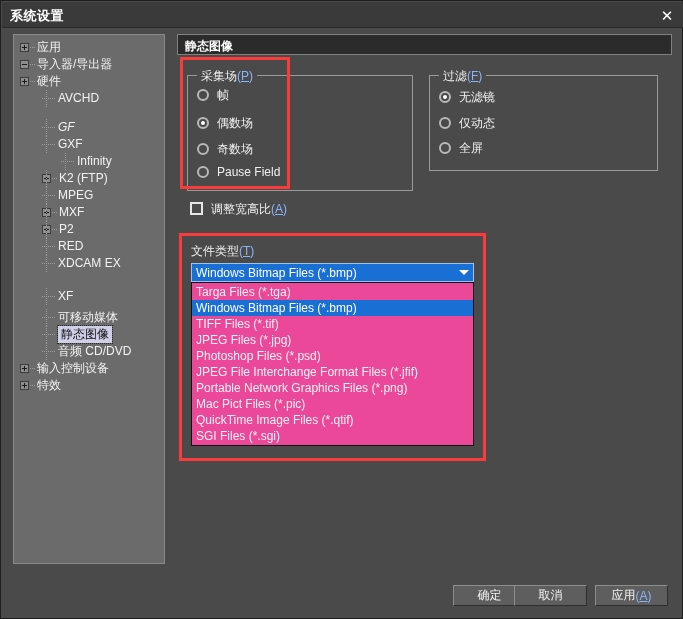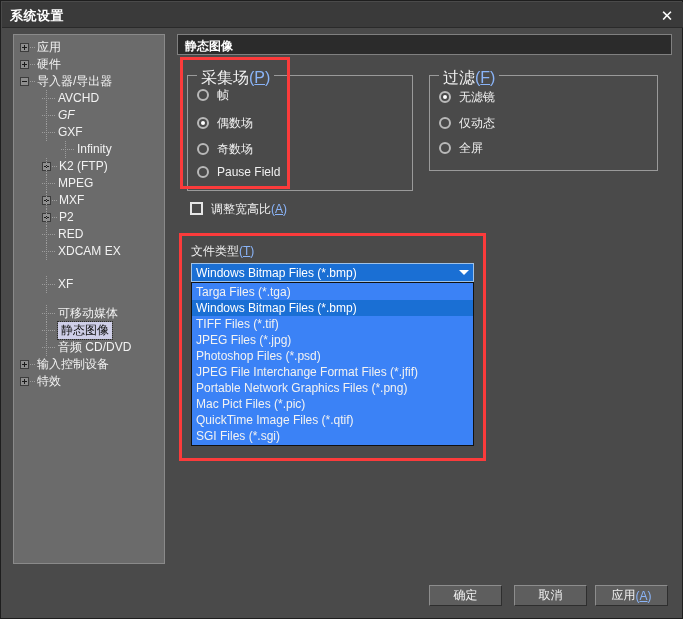--- a/index.html
+++ b/index.html
@@ -79,21 +79,21 @@
     position:absolute;left:176px;top:33px;width:495px;height:21px;
     background:#2b2b2b;border:1px solid #808080;box-sizing:border-box;
   }
   .header-bar span{
     position:absolute;left:7px;top:3px;font-size:12px;font-weight:bold;color:#ffffff;
   }
 
   .groupbox{position:absolute;border:1px solid #9a9a9a;box-sizing:border-box;}
   .groupbox > .gtitle{
     position:absolute;left:9px;top:-8px;background:#4a4a4a;padding:0 4px;
-    font-size:16px;color:#f0f0f0;white-space:nowrap;
+    font-size:12px;color:#f0f0f0;white-space:nowrap;
   }
   .acc{color:#8ab4f8;}
   .acc u{text-decoration:underline;}
 
   .opt{position:absolute;height:18px;line-height:18px;white-space:nowrap;font-size:12px;color:#f0f0f0;cursor:pointer;}
   .radio{
     position:absolute;left:0;top:3px;width:12px;height:12px;border-radius:50%;
     border:2px solid #b9b9b9;background:#4a4a4a;box-sizing:border-box;
   }
   .radio.on::after{
@@ -113,21 +113,21 @@
   }
   .combo .cval{position:absolute;left:4px;top:2px;font-size:12px;color:#ffffff;white-space:nowrap;}
   .combo .arrowbox{
     position:absolute;right:1px;top:1px;width:17px;height:15px;
     display:flex;align-items:center;justify-content:center;
   }
   .combo .arrow{width:0;height:0;border-left:5px solid transparent;border-right:5px solid transparent;border-top:5px solid #ffffff;}
 
   .droplist{
     position:absolute;left:190px;top:281px;width:283px;
-    background:#3b82f6;border:1px solid #111111;box-sizing:border-box;
+    background:#ec4899;border:1px solid #111111;box-sizing:border-box;
     padding:1px 0;
   }
   .dl-item{
     height:16px;line-height:16px;padding:0 4px;font-size:12px;color:#f2f2f2;
     white-space:nowrap;cursor:pointer;
   }
   .dl-item.sel{background:#1a6fd4;color:#ffffff;}
 
   
   .redbox{position:absolute;border:3px solid #fb3b3b;box-sizing:border-box;pointer-events:none;}
@@ -154,35 +154,35 @@
     <div class="close-btn">✕</div>
   </div>
 
   <div class="tree-panel" id="tree">
       <div class="tree-row d0" style="margin-top: 4px;">
         <span class="tgl plus"></span>
         <span class="dots"></span>
         <span class="lbl">应用</span>
       </div>
       <div class="tree-row d0" style="margin-top: 0px;">
+        <span class="tgl"></span>
+        <span class="dots"></span>
+        <span class="lbl">导入器/导出器</span>
+      </div>
+      <div class="tree-row d0" style="margin-top: 0px;">
         <span class="tgl plus"></span>
         <span class="dots"></span>
         <span class="lbl">硬件</span>
       </div>
-      <div class="tree-row d0" style="margin-top: 0px;">
-        <span class="tgl"></span>
-        <span class="dots"></span>
-        <span class="lbl">导入器/导出器</span>
-      </div>
       <div class="tree-row d1 noTgl" style="margin-top: 0px;">
         <span class="dots"></span>
         <span class="vline" style="left: 32px; top: 0px; height: 17px;"></span>
         <span class="lbl">AVCHD</span>
       </div>
-      <div class="tree-row d1 noTgl" style="margin-top: 0px; font-style: italic;">
+      <div class="tree-row d1 noTgl" style="margin-top: 12px; font-style: italic;">
         <span class="dots"></span>
         <span class="vline" style="left: 32px; top: 0px; height: 17px;"></span>
         <span class="lbl">GF</span>
       </div>
       <div class="tree-row d1 noTgl" style="margin-top: 0px;">
         <span class="dots"></span>
         <span class="vline" style="left: 32px; top: 0px; height: 17px;"></span>
         <span class="lbl">GXF</span>
       </div>
       <div class="tree-row d1 noTgl" style="margin-top: 0px; margin-left: 19px;">
@@ -221,21 +221,21 @@
       <div class="tree-row d1 noTgl" style="margin-top: 0px;">
         <span class="dots"></span>
         <span class="vline" style="left: 32px; top: 0px; height: 17px;"></span>
         <span class="lbl">XDCAM EX</span>
       </div>
       <div class="tree-row d1 noTgl" style="margin-top: 16px;">
         <span class="dots"></span>
         <span class="vline" style="left: 32px; top: 0px; height: 17px;"></span>
         <span class="lbl">XF</span>
       </div>
-      <div class="tree-row d1 noTgl" style="margin-top: 12px;">
+      <div class="tree-row d1 noTgl" style="margin-top: 4px;">
         <span class="dots"></span>
         <span class="vline" style="left: 32px; top: 0px; height: 17px;"></span>
         <span class="lbl">可移动媒体</span>
       </div>
       <div class="tree-row d1 noTgl" style="margin-top: 0px;">
         <span class="dots"></span>
         <span class="vline" style="left: 32px; top: 0px; height: 17px;"></span>
         <span class="lbl sel">静态图像</span>
       </div>
       <div class="tree-row d1 noTgl" style="margin-top: 0px;">
@@ -326,21 +326,21 @@
       <div class="dl-item">JPEG File Interchange Format Files (*.jfif)</div>
       <div class="dl-item">Portable Network Graphics Files (*.png)</div>
       <div class="dl-item">Mac Pict Files (*.pic)</div>
       <div class="dl-item">QuickTime Image Files (*.qtif)</div>
       <div class="dl-item">SGI Files (*.sgi)</div>
     </div>
 
   <div class="redbox" style="left:179px;top:56px;width:110px;height:132px;"></div>
   <div class="redbox" style="left:178px;top:232px;width:307px;height:228px;"></div>
 
-  <div class="btn" style="left:428px;">
+  <div class="btn" style="left:452px;">
     <span>确定</span>
   </div>
   <div class="btn" style="left:513px;">
     <span>取消</span>
   </div>
   <div class="btn" style="left:594px;">
     <span>应用</span>
       <span class="acc">(<u>A</u>)</span>
   </div>
 

